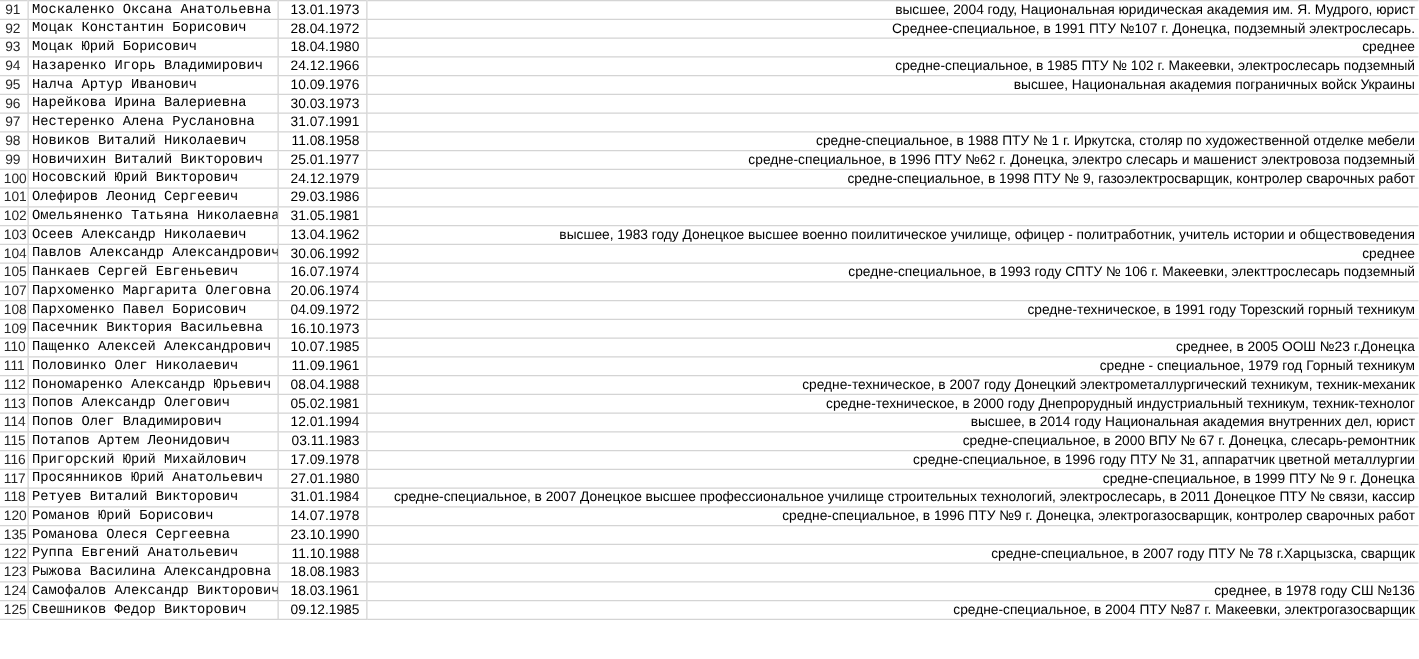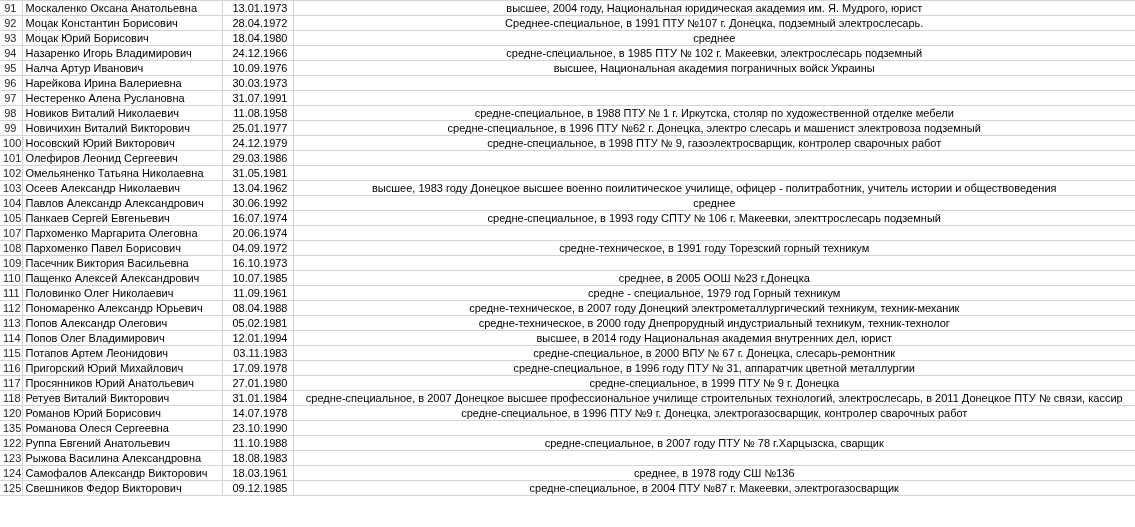--- a/index.html
+++ b/index.html
@@ -29,27 +29,28 @@
     overflow: hidden;
     background: #ffffff;
   }
   table.grid td.num {
     text-align: center;
     color: #262626;
     padding-right: 4px;
   }
   table.grid td.name {
     text-align: left;
+    font-family: Liberation Mono, monospace;
   }
   table.grid td.date {
     text-align: right;
     padding-right: 5px;
   }
   table.grid td.edu {
-    text-align: center;
+    text-align: right;
     border-right: none;
   }
   col.c-num  { width: 22px; }
   col.c-name { width: 200px; }
   col.c-date { width: 71px; }
   col.c-edu  { width: 842px; }
 </style>
 </head>
 <body>
 

